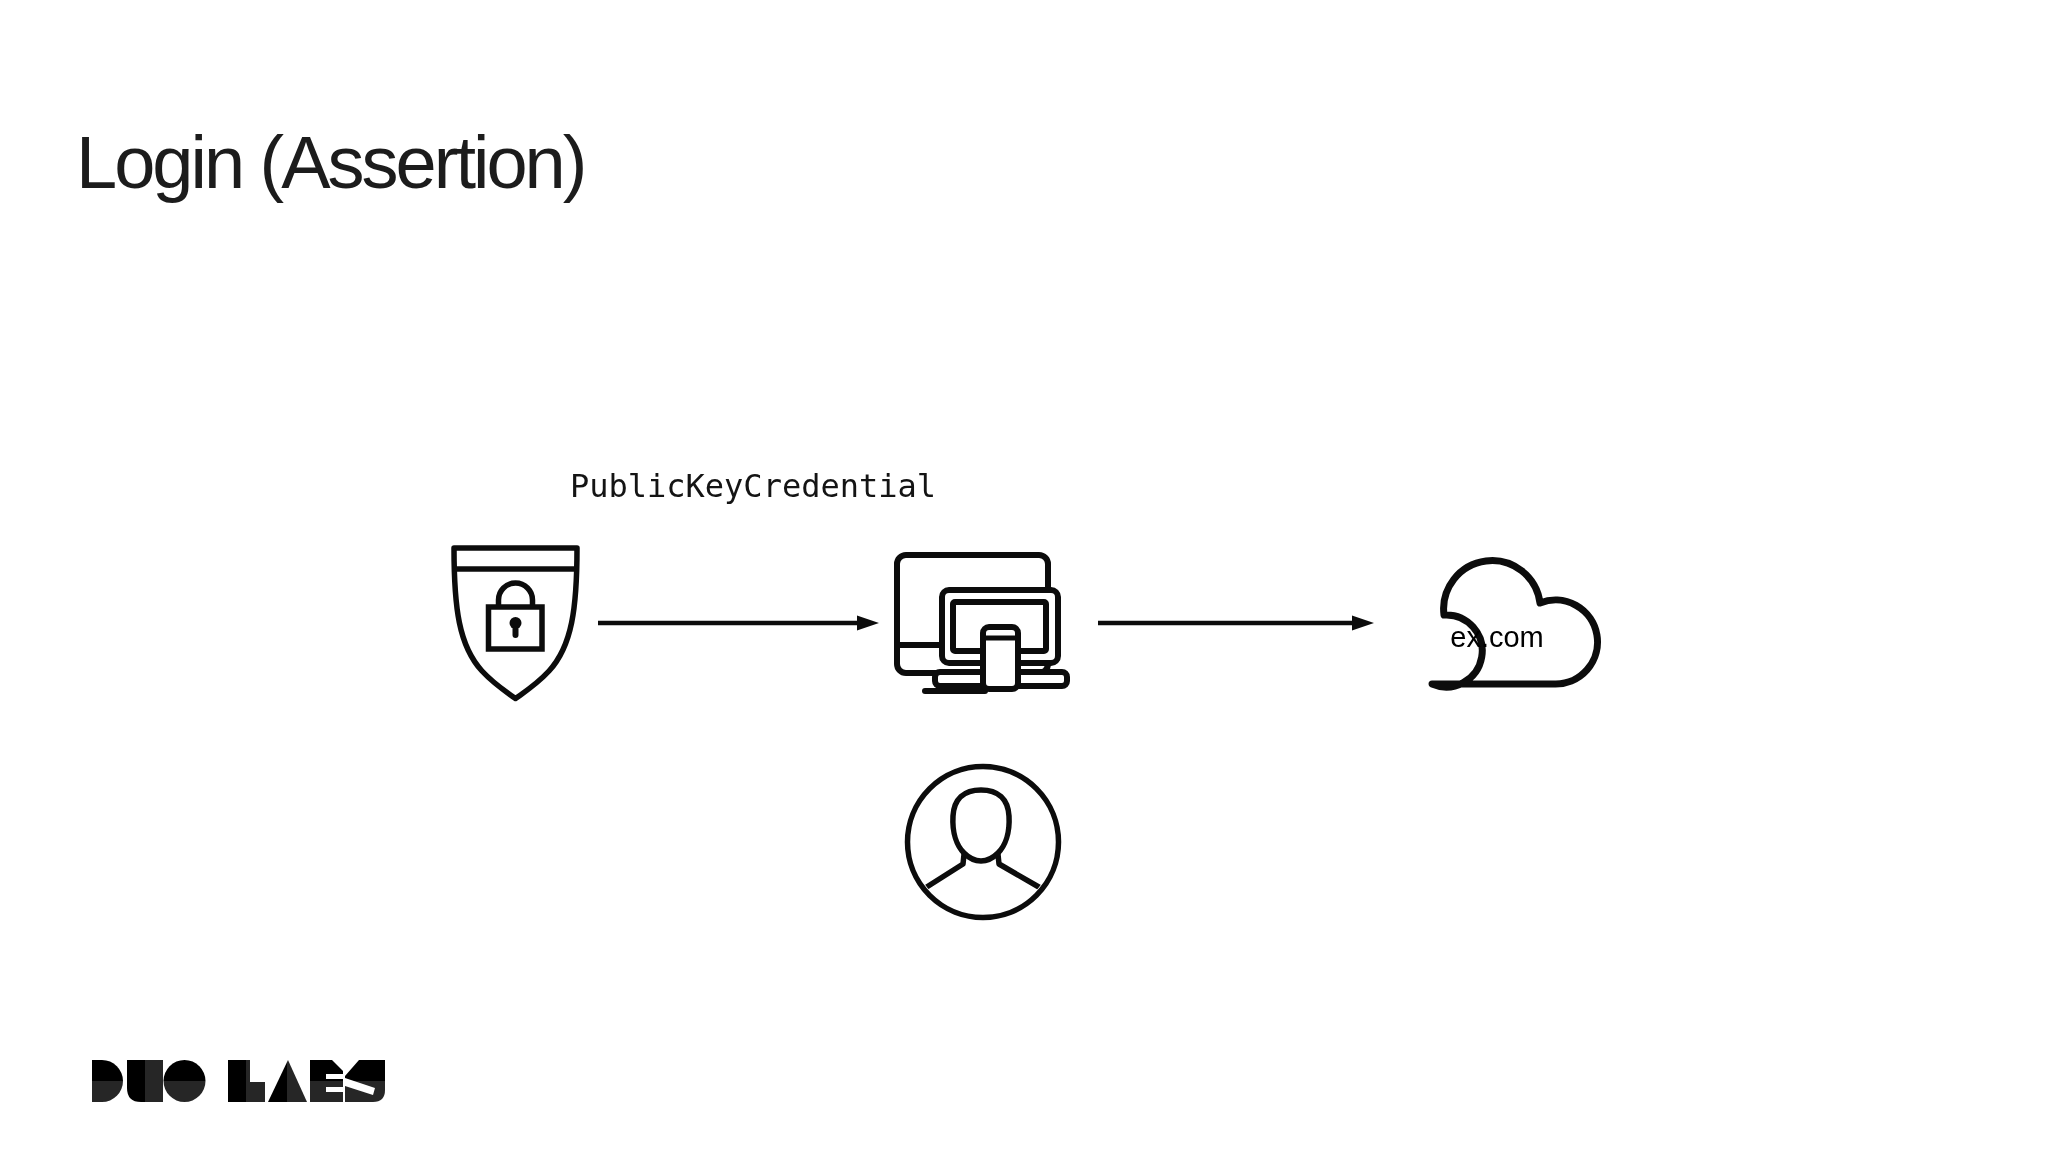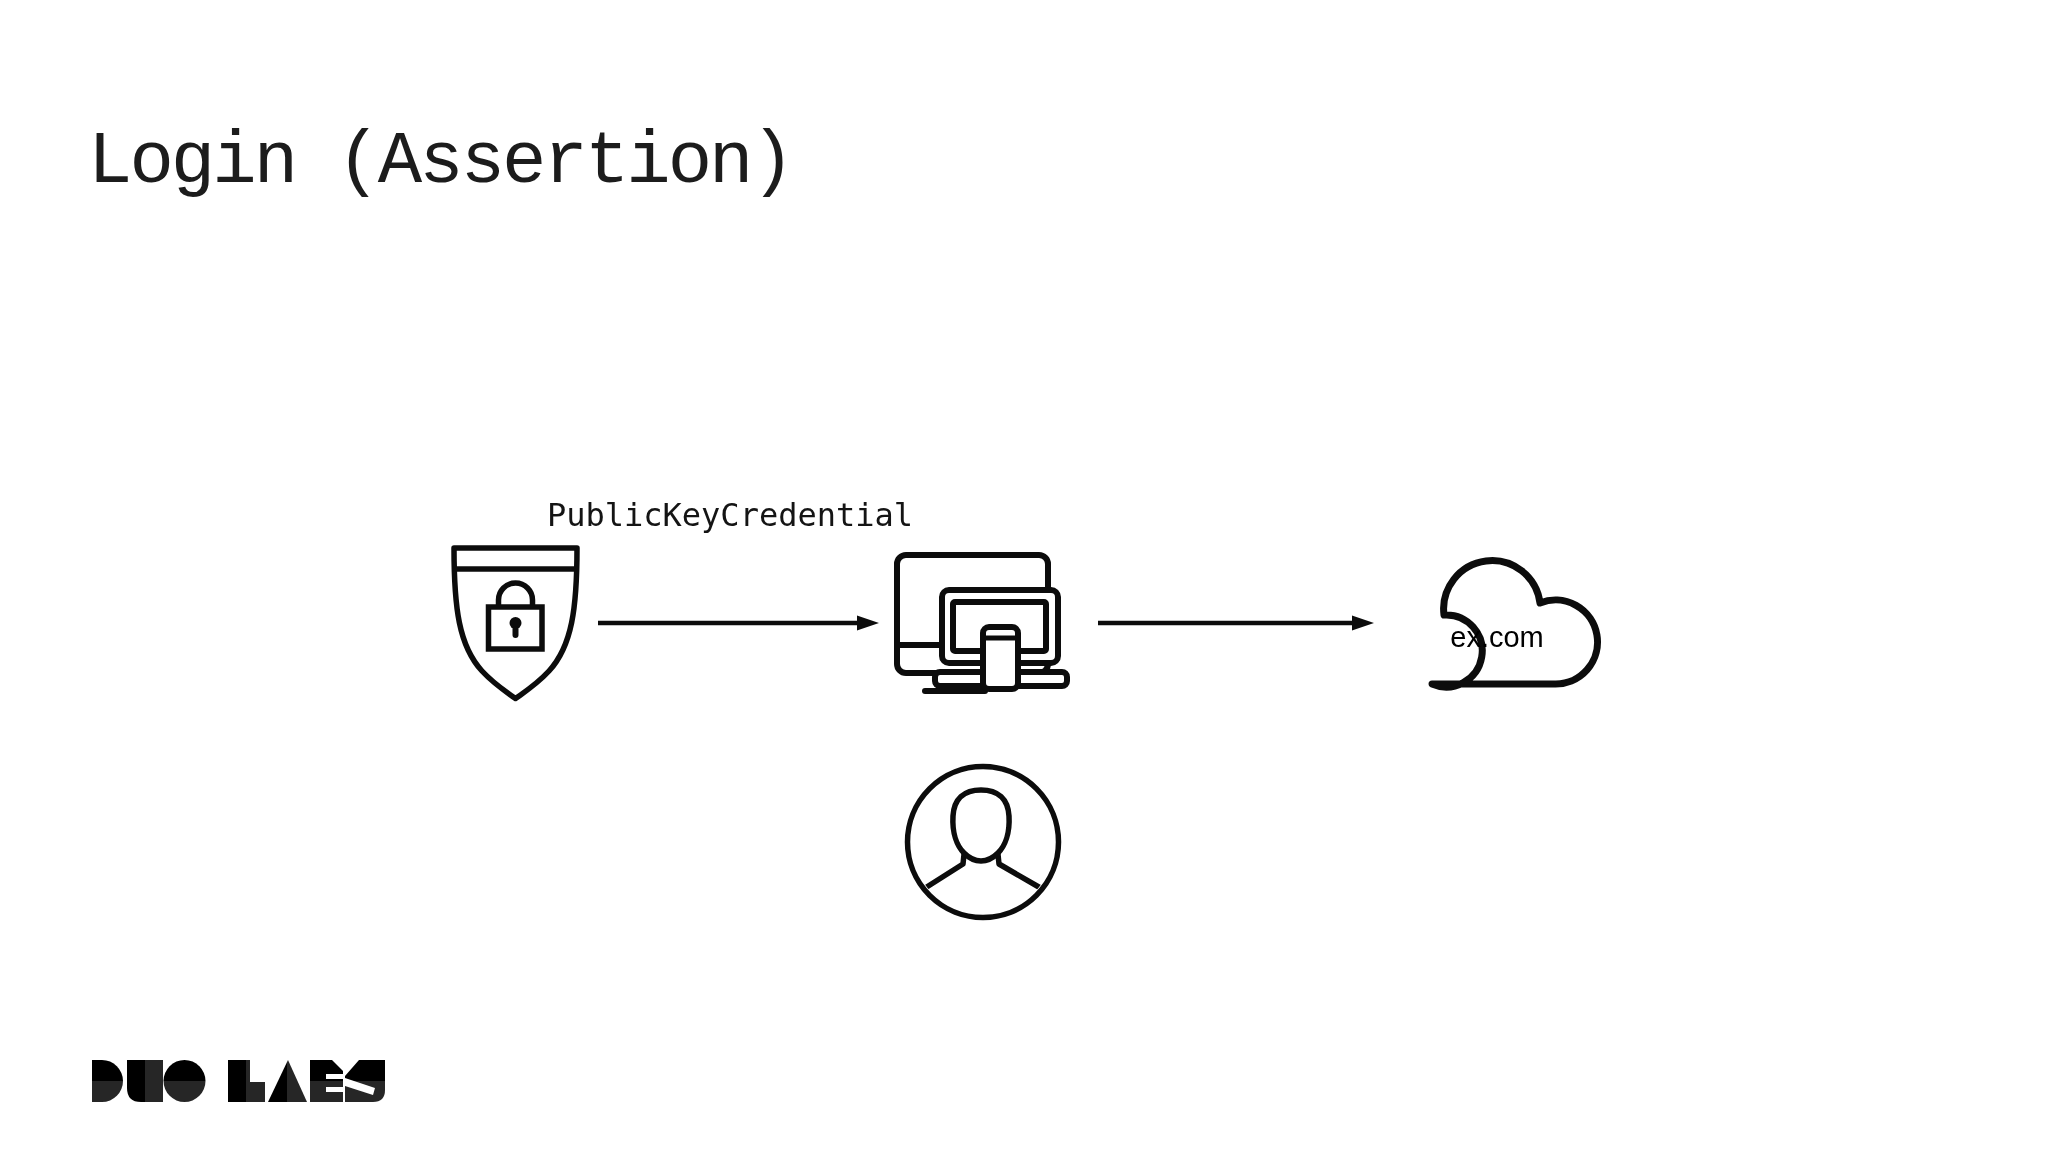--- a/index.html
+++ b/index.html
@@ -1,28 +1,29 @@
 <!DOCTYPE html>
 <html><head>
 <meta charset="utf-8">
 <style>
   html,body{margin:0;padding:0;background:#fff;}
   .slide{
     position:relative;width:2048px;height:1152px;background:#ffffff;overflow:hidden;
     font-family:"Liberation Sans", sans-serif;
   }
   .title{
-    position:absolute;left:88px;top:120px;
+    position:absolute;left:76px;top:120px;
     font-size:74px;font-weight:300;letter-spacing:-3px;color:#1c1c1c;
-    font-family:Liberation Mono, monospace;white-space:nowrap;
+    font-family:Liberation Sans, sans-serif;white-space:nowrap;
   }
   .mono-label{
-    position:absolute;top:496px;transform:translateX(-50%);
+    position:absolute;top:467px;transform:translateX(-50%);
     font-family:"DejaVu Sans Mono", monospace;font-size:32px;color:#141414;
     white-space:nowrap;
+    margin-left:23px;
   }
   .label-1{left:730px;}
   .label-2{left:1318px;}
   .icon{position:absolute;}
   .shield-icon{left:450px;top:542px;}
   .arrow-1{left:595px;top:610px;}
   .devices-icon{left:888px;top:548px;}
   .arrow-2{left:1095px;top:610px;}
   .cloud-icon{left:1390px;top:556px;}
   .avatar-icon{left:902px;top:761px;}

